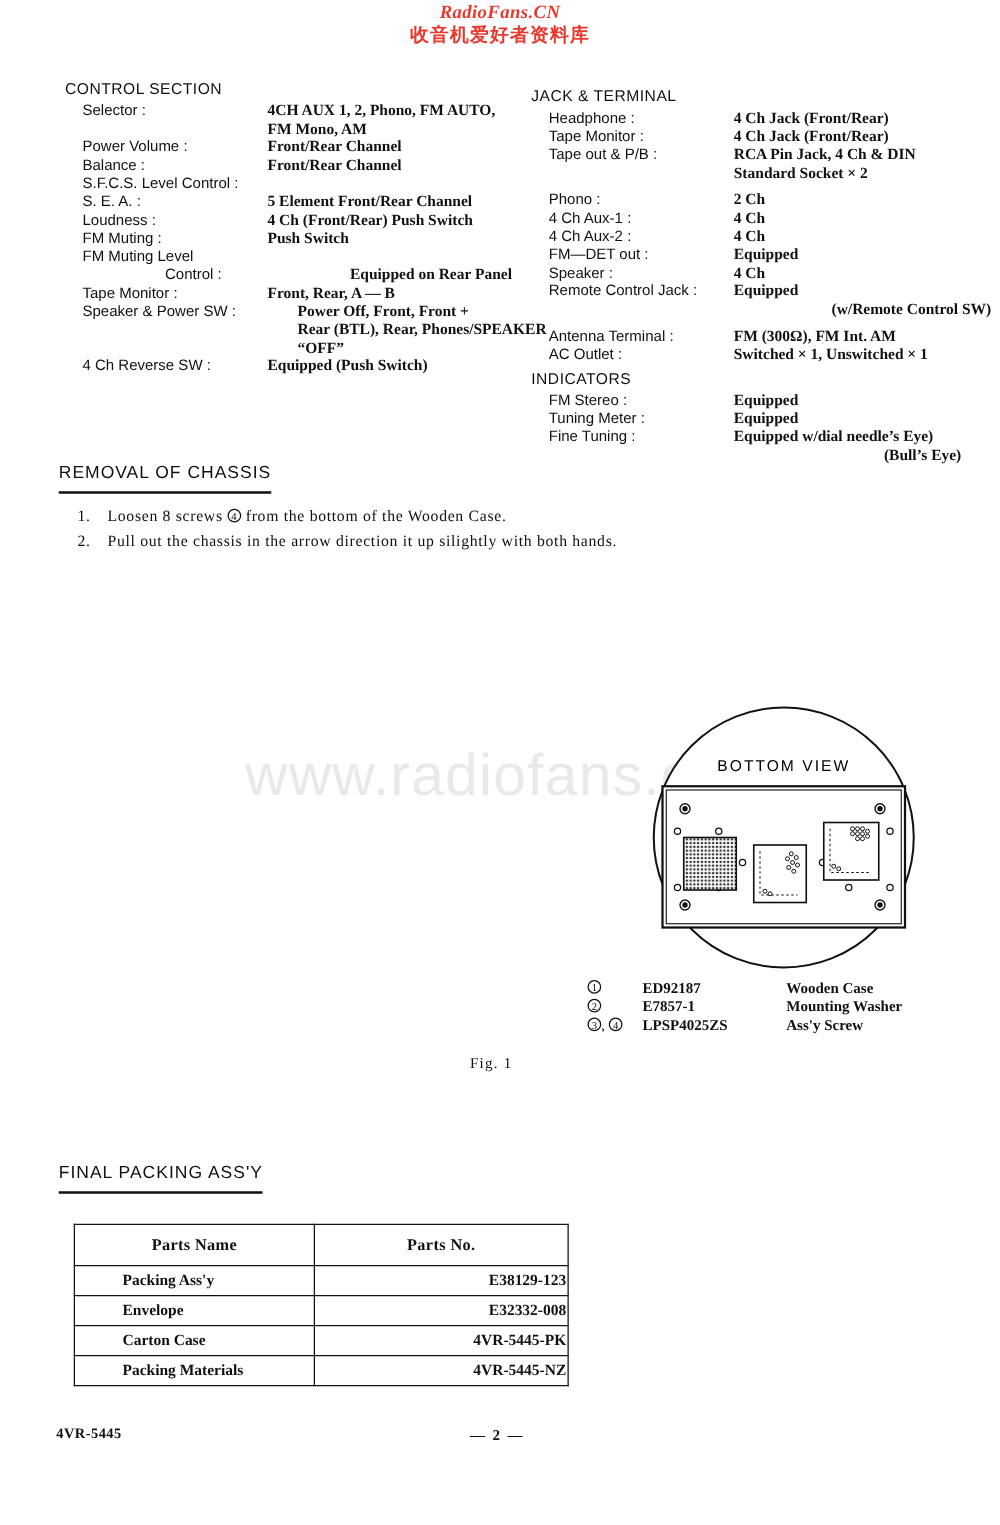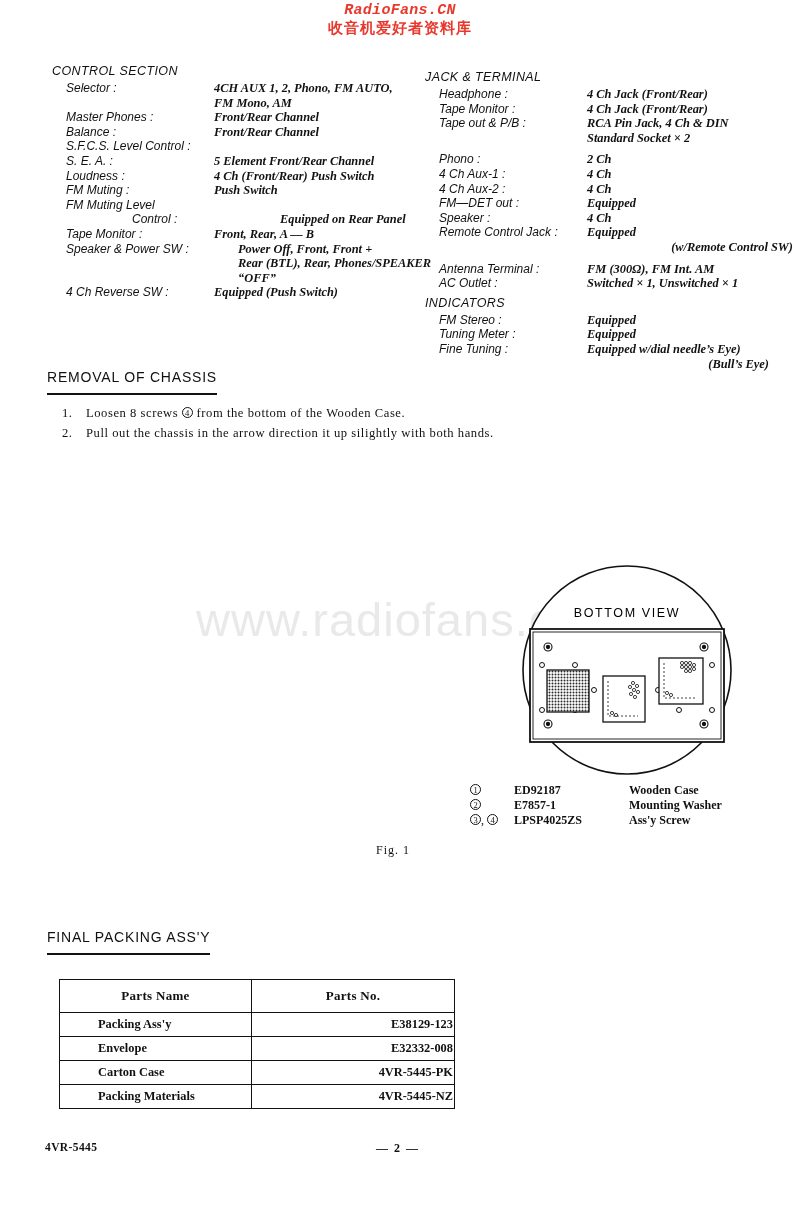--- a/index.html
+++ b/index.html
@@ -21,21 +21,21 @@
     position: absolute;
     top: 2px;
     left: 0;
     width: 800px;
     text-align: center;
     color: #e8392e;
     pointer-events: none;
     user-select: none;
   }
   .wm-top .wm-en {
-    font-family: Liberation Mono, monospace;
+    font-family: Liberation Serif, serif;
     font-style: italic;
     font-weight: bold;
     font-size: 15px;
     letter-spacing: 0.3px;
     display: block;
     line-height: 17px;
   }
   .wm-top .wm-cn {
     font-family: "DejaVu Sans", sans-serif;
     font-weight: bold;
@@ -53,21 +53,21 @@
     font-family: "Liberation Sans", sans-serif;
     font-size: 47px;
     letter-spacing: 1px;
     color: #e9e9e9;
     z-index: 0;
     white-space: nowrap;
     user-select: none;
   }
 
   
-  .spec-col { position: absolute; font-style: italic; }
+  .spec-col { position: absolute; }
   .col-left  { left: 52px;  top: 64px;  width: 372px; }
   .col-right { left: 425px; top: 70px;  width: 372px; }
 
   .sec-head {
     font-family: "Liberation Sans", sans-serif;
     font-size: 12.5px;
     letter-spacing: 0.4px;
     margin: 0 0 3px 0;
     white-space: nowrap;
   }
@@ -240,21 +240,21 @@
     <div class="sec-head">CONTROL SECTION</div>
     <div id="control-rows">
         <div class="spec-row">
           <div class="spec-lbl">Selector :</div>
           <div class="spec-val">
             <span class="vline">4CH AUX 1, 2, Phono, FM AUTO,</span>
             <span class="vline">FM Mono, AM</span>
           </div>
         </div>
         <div class="spec-row">
-          <div class="spec-lbl">Master Phones :</div>
+          <div class="spec-lbl">Power Volume :</div>
           <div class="spec-val">
             <span class="vline">Front/Rear Channel</span>
           </div>
         </div>
         <div class="spec-row">
           <div class="spec-lbl">Balance :</div>
           <div class="spec-val">
             <span class="vline">Front/Rear Channel</span>
           </div>
         </div>

